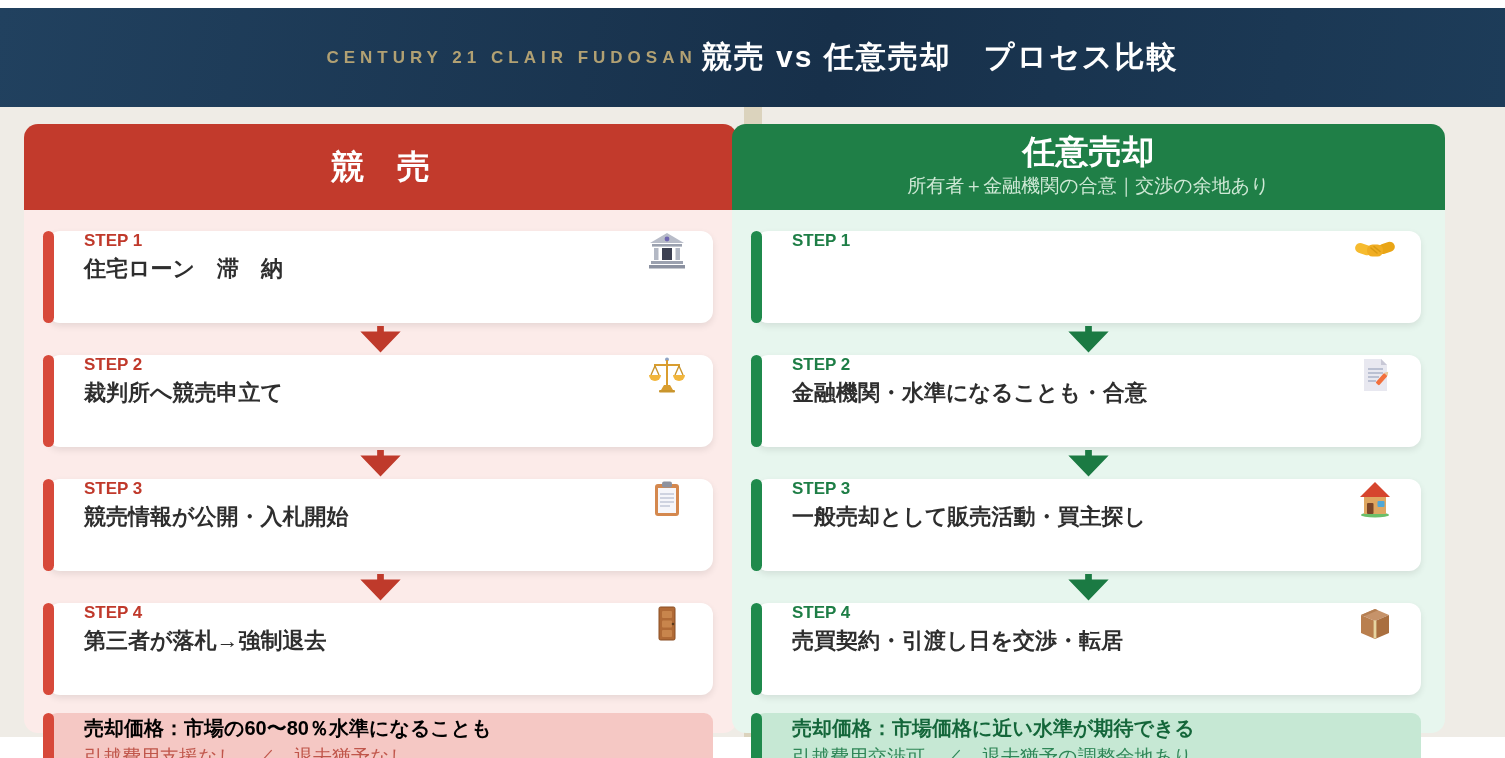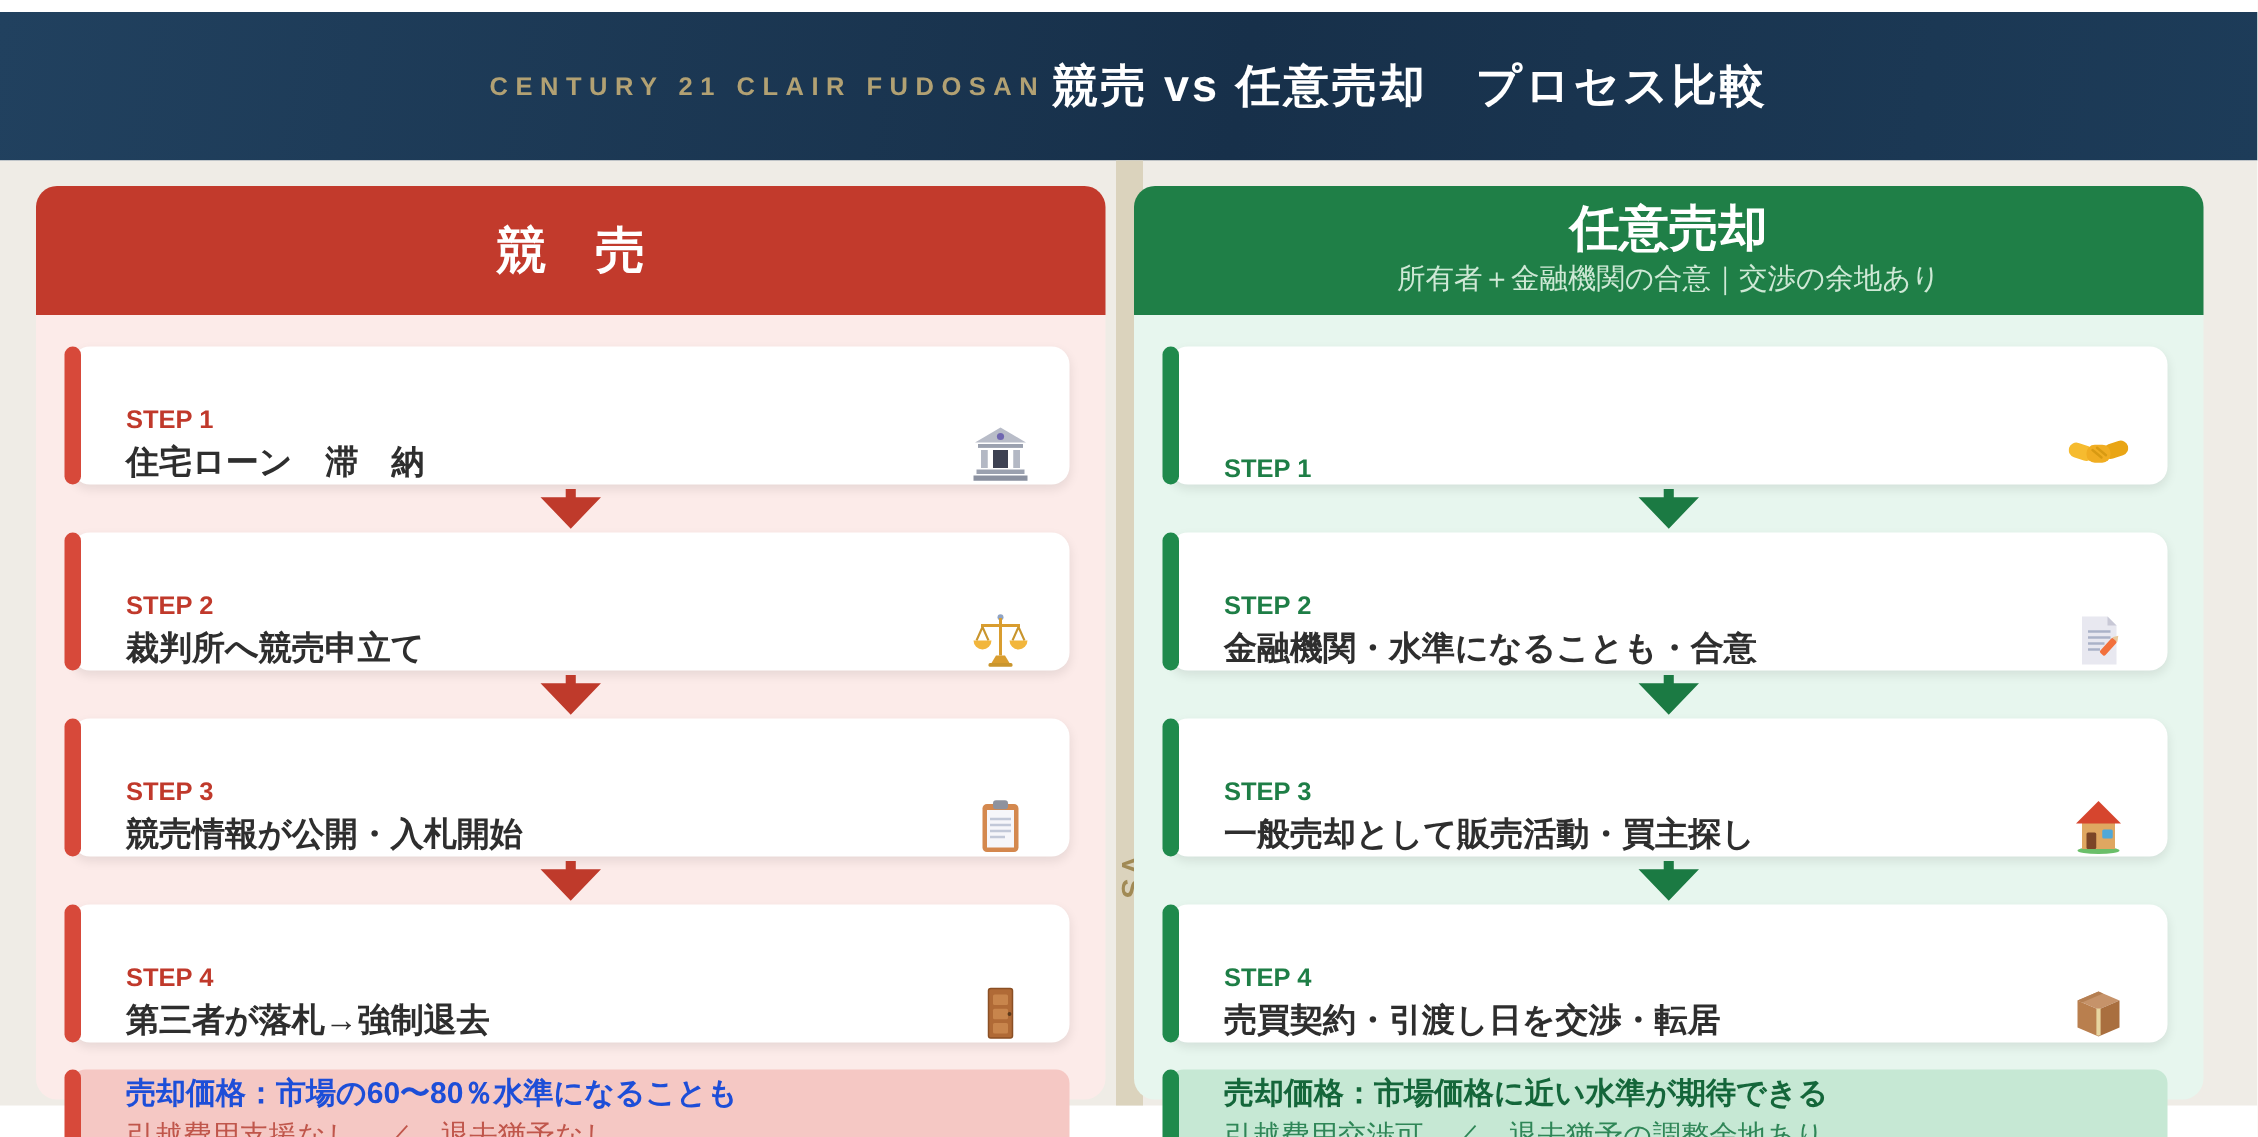--- a/index.html
+++ b/index.html
@@ -17,37 +17,37 @@
 
   
   .main { position:relative; height:630px; background:#efece6; }
 
   .vs-band { position:absolute; left:744px; top:0; width:18px; height:100%; background:#dbd3bd; }
   .vs-label { position:absolute; left:50%; top:468px; transform:translateX(-50%) rotate(90deg);
               color:#a18a55; font-size:19px; font-weight:bold; letter-spacing:3px; }
 
   .panel { position:absolute; top:17px; width:713px; height:609px; }
   .panel.auction { left:24px; }
-  .panel.voluntary { left:756px; }
+  .panel.voluntary { left:732px; }
 
   .panel-header { height:86px; border-radius:14px 14px 0 0; display:flex; flex-direction:column;
                   align-items:center; justify-content:center; gap:3px; }
   .auction .panel-header { background:#c23a2c; }
   .voluntary .panel-header { background:#1f7f47; }
   .panel-title { color:#ffffff; font-size:33px; font-weight:bold; line-height:1.05; }
   .panel-subtitle { font-size:19px; }
   .auction .panel-subtitle { color:#f5d3cd; }
   .voluntary .panel-subtitle { color:#cfe9d6; }
 
   .panel-body { height:523px; border-radius:0 0 14px 14px; padding:21px 24px 0 24px; }
   .auction .panel-body { background:#fcebe9; }
   .voluntary .panel-body { background:#e7f6ee; }
 
   .step-card { position:relative; height:92px; background:#ffffff; border-radius:12px;
-               box-shadow:0 3px 7px rgba(0,0,0,.09); display:flex; align-items:flex-end;
+               box-shadow:0 3px 7px rgba(0,0,0,.09); display:flex; align-items:flex-start;
                padding:0 26px 0 36px; }
   .accent-bar { position:absolute; left:-5px; top:0; width:11px; height:100%; border-radius:7px; }
   .auction .accent-bar { background:#d7493a; }
   .voluntary .accent-bar { background:#1f8a4c; }
 
   .step-texts { display:flex; flex-direction:column; gap:3px; }
   .step-label { font-size:17px; font-weight:bold; }
   .auction .step-label { color:#c0392b; }
   .voluntary .step-label { color:#1e7e46; }
   .step-title { font-size:22px; font-weight:bold; color:#2e2e2e; }
@@ -60,21 +60,21 @@
     clip-path:polygon(42% 0, 58% 0, 58% 22%, 98% 22%, 50% 100%, 2% 22%, 42% 22%); }
   .auction .flow-arrow { background:#bf3a2b; }
   .voluntary .flow-arrow { background:#1b7a43; }
 
   .summary-box { position:relative; margin-top:18px; height:58px; border-radius:9px;
                  display:flex; flex-direction:column; justify-content:center; gap:2px;
                  padding:0 20px 0 36px; }
   .auction .summary-box { background:#f5c8c4; }
   .voluntary .summary-box { background:#c6e8d4; }
   .summary-price { font-size:20px; font-weight:bold; }
-  .auction .summary-price { color:#1d4ed8; }
+  .auction .summary-price { color:#000000; }
   .voluntary .summary-price { color:#14663a; }
   .summary-terms { font-size:19px; }
   .auction .summary-terms { color:#c0564b; }
   .voluntary .summary-terms { color:#2f8657; }
 
   
   .footer { height:21px; background:linear-gradient(#dedede,#cfcfcf);
             display:flex; align-items:center; justify-content:center; }
   .footer-note { font-size:15px; color:#5c5c5c; }
 </style>

